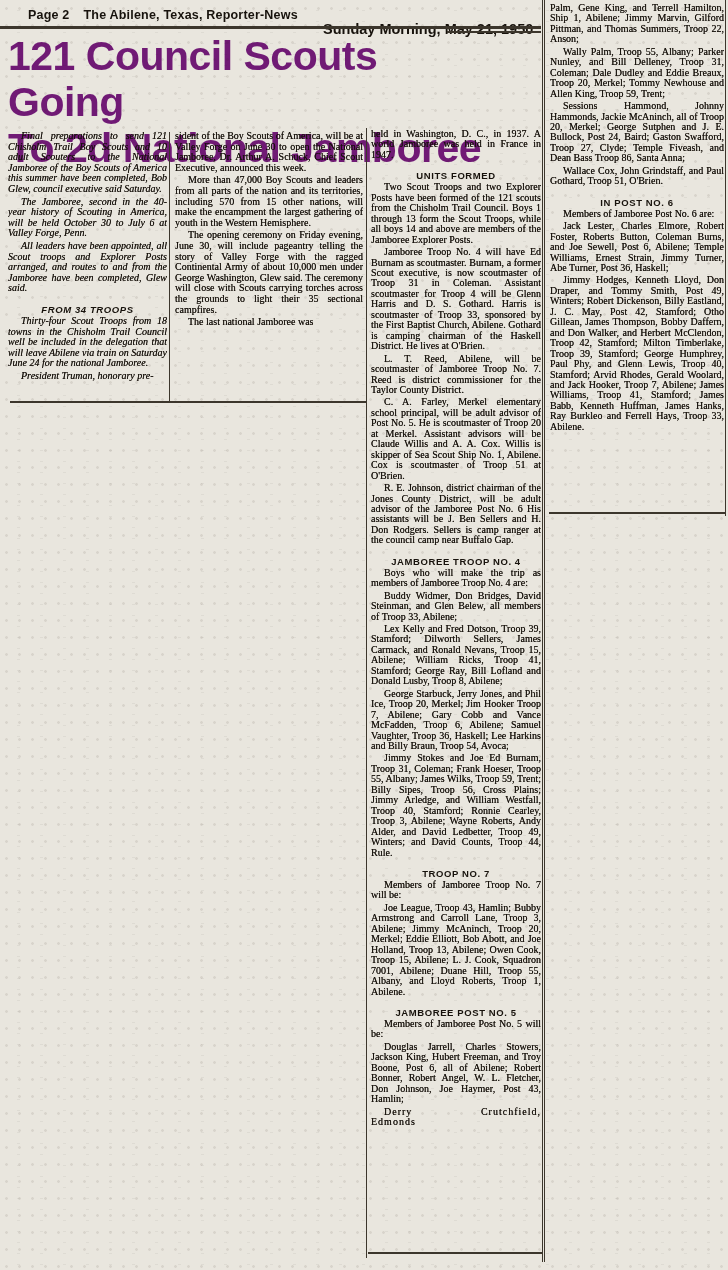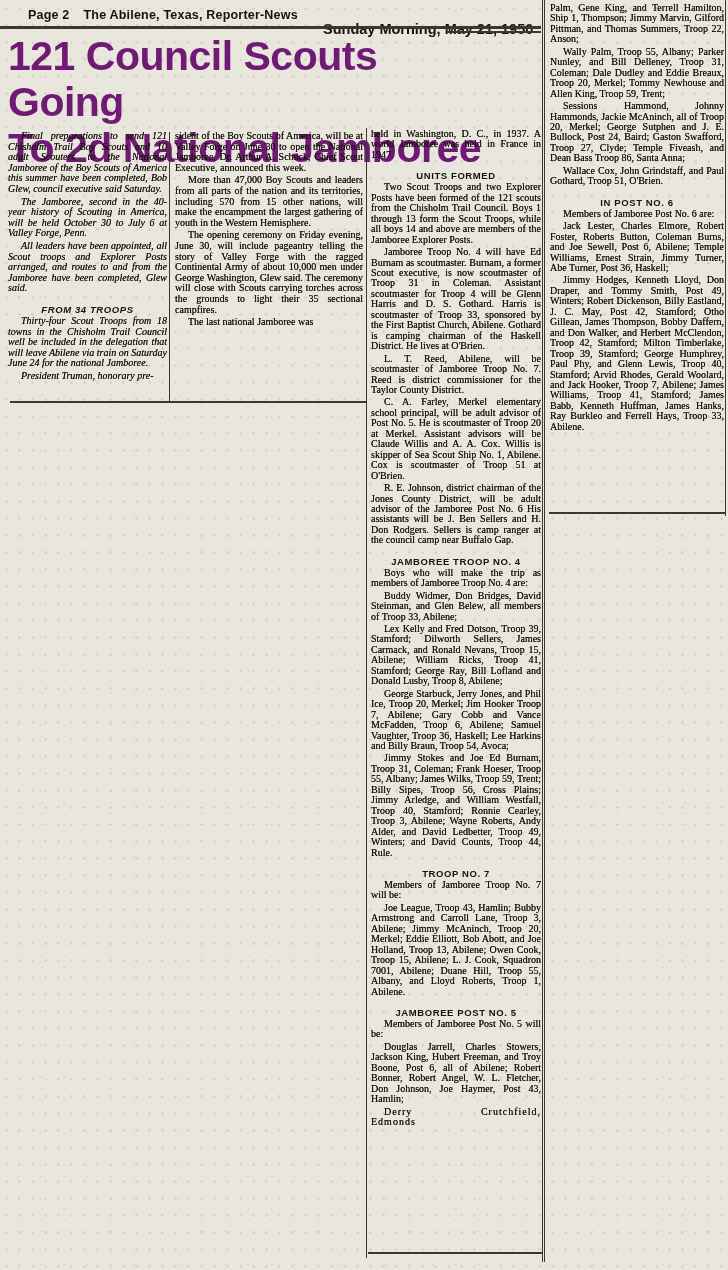--- a/index.html
+++ b/index.html
@@ -108,21 +108,21 @@
   <p class="sec">TROOP NO. 7</p>
   <p>Members of Jamboree Troop No. 7 will be:</p>
   <p>Joe League, Troop 43, Hamlin; Bubby Armstrong and Carroll Lane, Troop 3, Abilene; Jimmy McAninch, Troop 20, Merkel; Eddie Elliott, Bob Abott, and Joe Holland, Troop 13, Abilene; Owen Cook, Troop 15, Abilene; L. J. Cook, Squadron 7001, Abilene; Duane Hill, Troop 55, Albany, and Lloyd Roberts, Troop 1, Abilene.</p>
   <p class="sec">JAMBOREE POST NO. 5</p>
   <p>Members of Jamboree Post No. 5 will be:</p>
   <p>Douglas Jarrell, Charles Stowers, Jackson King, Hubert Freeman, and Troy Boone, Post 6, all of Abilene; Robert Bonner, Robert Angel, W. L. Fletcher, Don Johnson, Joe Haymer, Post 43, Hamlin;</p>
   <p class="wide">Derry Crutchfield, Edmonds</p>
 </div>
 
 <div class="abs col col-d">
-  <p class="noind">Palm, Gene King, and Terrell Hamilton, Ship 1, Thompson; Jimmy Marvin, Gilford Pittman, and Thomas Summers, Troop 22, Anson;</p>
+  <p class="noind">Palm, Gene King, and Terrell Hamilton, Ship 1, Abilene; Jimmy Marvin, Gilford Pittman, and Thomas Summers, Troop 22, Anson;</p>
   <p>Wally Palm, Troop 55, Albany; Parker Nunley, and Bill Delleney, Troop 31, Coleman; Dale Dudley and Eddie Breaux, Troop 20, Merkel; Tommy Newhouse and Allen King, Troop 59, Trent;</p>
   <p>Sessions Hammond, Johnny Hammonds, Jackie McAninch, all of Troop 20, Merkel; George Sutphen and J. E. Bullock, Post 24, Baird; Gaston Swafford, Troop 27, Clyde; Temple Fiveash, and Dean Bass Troop 86, Santa Anna;</p>
   <p>Wallace Cox, John Grindstaff, and Paul Gothard, Troop 51, O'Brien.</p>
   <p class="sec">IN POST NO. 6</p>
   <p>Members of Jamboree Post No. 6 are:</p>
   <p>Jack Lester, Charles Elmore, Robert Foster, Roberts Button, Coleman Burns, and Joe Sewell, Post 6, Abilene; Temple Williams, Ernest Strain, Jimmy Turner, Abe Turner, Post 36, Haskell;</p>
   <p>Jimmy Hodges, Kenneth Lloyd, Don Draper, and Tommy Smith, Post 49, Winters; Robert Dickenson, Billy Eastland, J. C. May, Post 42, Stamford; Otho Gillean, James Thompson, Bobby Daffern, and Don Walker, and Herbert McClendon, Troop 42, Stamford; Milton Timberlake, Troop 39, Stamford; George Humphrey, Paul Phy, and Glenn Lewis, Troop 40, Stamford; Arvid Rhodes, Gerald Woolard, and Jack Hooker, Troop 7, Abilene; James Williams, Troop 41, Stamford; James Babb, Kenneth Huffman, James Hanks, Ray Burkleo and Ferrell Hays, Troop 33, Abilene.</p>
 </div>
 
 <div class="abs vr" style="left:169px;top:132px;height:270px;"></div>

